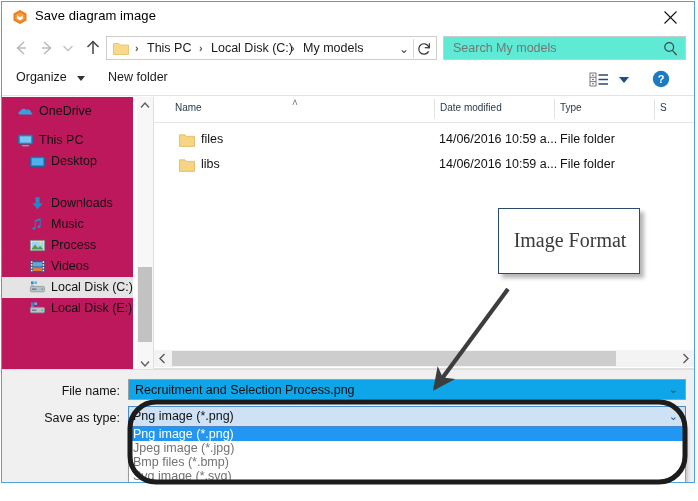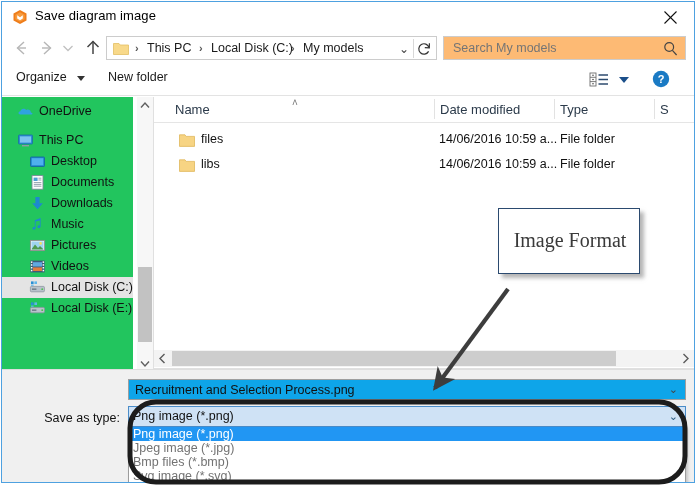--- a/index.html
+++ b/index.html
@@ -88,21 +88,21 @@
   #refresh-btn {
     position: absolute; right: 2px; top: 2px;
     width: 20px; height: 20px;
     cursor: pointer;
   }
 
   #searchbox {
     position: absolute; left: 441px; top: 4px;
     width: 243px; height: 24px;
     border: 1px solid #cccccc;
-    background: #fdba74;
+    background: #5eead4;
   }
   #search-input {
     position: absolute; left: 7px; top: 0;
     width: 205px; height: 22px;
     border: none; outline: none; background: transparent;
     font-family: "Liberation Sans", sans-serif;
     font-size: 12.5px; color: #5a5a5a;
   }
   #search-icon { position: absolute; right: 7px; top: 4px; }
 
@@ -144,21 +144,21 @@
   }
   #help-btn {
     position: absolute; left: 650px; top: 6px;
     width: 18px; height: 18px; cursor: pointer;
   }
 
   
   #sidebar {
     position: absolute; left: 0; top: 95px;
     width: 131px; height: 275px;
-    background: #22c55e;
+    background: #be185d;
     overflow: hidden;
   }
   .side-item {
     position: absolute; left: 0;
     width: 131px; height: 21px;
     cursor: pointer;
   }
   .side-item.selected { background: #e4e4e4; }
   .side-icon {
     position: absolute; top: 2px;
@@ -205,21 +205,21 @@
     overflow: hidden;
   }
   #colheader {
     position: absolute; left: 0; top: 0;
     width: 540px; height: 26px;
     background: #ffffff;
     border-bottom: 1px solid #e5e5e5;
   }
   .colh {
     position: absolute; top: 5px;
-    font-size: 13px; color: #2b3a4a;
+    font-size: 10px; color: #2b3a4a;
     white-space: nowrap;
     text-align: right;
   }
   .colsep {
     position: absolute; top: 2px;
     width: 1px; height: 20px; background: #e2e2e2;
   }
   #sortmark {
     position: absolute; left: 138px; top: 0px;
     font-size: 10px; color: #777;
@@ -484,53 +484,41 @@
           </svg></span>
         <span class="side-label">This PC</span>
       </div>
       <div class="side-item lvl1" style="top: 54px;">
         <span class="side-icon"><svg width="17" height="17" viewBox="0 0 17 17">
             <rect x="1.5" y="4" width="14" height="9.5" rx="0.8" fill="#1e88d0" stroke="#16699e" stroke-width="0.9"></rect>
             <rect x="2.8" y="5.2" width="11.4" height="7" fill="#4fb0ee"></rect>
           </svg></span>
         <span class="side-label">Desktop</span>
       </div>
-      <div class="side-item lvl1" style="top: 75px;">
-        <span class="side-icon"><svg width="17" height="17" viewBox="0 0 17 17">
-            <rect x="3" y="1.6" width="11" height="13.6" fill="#ffffff" stroke="#7a8a99" stroke-width="0.9"></rect>
-            <rect x="4.6" y="3.6" width="4" height="3.4" fill="#4d9fd6"></rect>
-            <line x1="9.4" y1="4.2" x2="12.4" y2="4.2" stroke="#7a8a99" stroke-width="0.8"></line>
-            <line x1="9.4" y1="6" x2="12.4" y2="6" stroke="#7a8a99" stroke-width="0.8"></line>
-            <line x1="4.8" y1="8.6" x2="12.4" y2="8.6" stroke="#7a8a99" stroke-width="0.8"></line>
-            <line x1="4.8" y1="10.4" x2="12.4" y2="10.4" stroke="#7a8a99" stroke-width="0.8"></line>
-            <line x1="4.8" y1="12.2" x2="12.4" y2="12.2" stroke="#7a8a99" stroke-width="0.8"></line>
-          </svg></span>
-        <span class="side-label">Documents</span>
-      </div>
       <div class="side-item lvl1" style="top: 96px;">
         <span class="side-icon"><svg width="17" height="17" viewBox="0 0 17 17">
             <rect x="6.4" y="2" width="4.2" height="6.6" fill="#1e88d0"></rect>
             <path d="M3.2 8.2 L13.8 8.2 L8.5 14.2 Z" fill="#1e88d0"></path>
           </svg></span>
         <span class="side-label">Downloads</span>
       </div>
       <div class="side-item lvl1" style="top: 117px;">
         <span class="side-icon"><svg width="17" height="17" viewBox="0 0 17 17">
             <path d="M11.6 2 L11.6 10.2 C11.6 11.6 10.3 12.4 9.2 12 C8.2 11.6 8.2 10.2 9.3 9.6 C9.9 9.3 10.5 9.3 10.8 9.5 L10.8 4.4 L6.6 5.6 L6.6 11.8 C6.6 13.2 5.3 14 4.2 13.6 C3.2 13.2 3.2 11.8 4.3 11.2 C4.9 10.9 5.5 10.9 5.8 11.1 L5.8 4.2 Z" fill="#1e88d0"></path>
           </svg></span>
         <span class="side-label">Music</span>
       </div>
       <div class="side-item lvl1" style="top: 138px;">
         <span class="side-icon"><svg width="17" height="17" viewBox="0 0 17 17">
             <rect x="1.4" y="3.4" width="14.2" height="10.2" fill="#ffffff" stroke="#8c8c8c" stroke-width="0.9"></rect>
             <rect x="2.4" y="4.4" width="12.2" height="8.2" fill="#9fd4f0"></rect>
             <path d="M2.4 12.6 L6 7.6 L9 11 L11 9 L14.6 12.6 Z" fill="#4f9b4f"></path>
             <circle cx="11.6" cy="6.4" r="1.3" fill="#f5e05a"></circle>
           </svg></span>
-        <span class="side-label">Pictures</span>
+        <span class="side-label">Process</span>
       </div>
       <div class="side-item lvl1" style="top: 159px;">
         <span class="side-icon"><svg width="17" height="17" viewBox="0 0 17 17">
             <rect x="1.4" y="2.6" width="14.2" height="11.8" fill="#3e5a7a"></rect>
             <rect x="4" y="4.2" width="9" height="4.3" fill="#5fa9e0"></rect>
             <rect x="4" y="9.4" width="9" height="3.6" fill="#e07b3e"></rect>
             <rect x="1.9" y="3.4" width="1.5" height="1.5" fill="#fff"></rect>
             <rect x="1.9" y="6.2" width="1.5" height="1.5" fill="#fff"></rect>
             <rect x="1.9" y="9" width="1.5" height="1.5" fill="#fff"></rect>
             <rect x="1.9" y="11.8" width="1.5" height="1.5" fill="#fff"></rect>
@@ -621,20 +609,21 @@
     <div id="hs-right">
       <svg width="17" height="17" viewBox="0 0 17 17">
         <path d="M6.5 4 L11 8.5 L6.5 13" fill="none" stroke="#5a5a5a" stroke-width="1.4"></path>
       </svg>
     </div>
   </div>
   <div id="list-bottom-line"></div>
 
   <div id="bottompanel"></div>
 
+  <div class="formlabel" id="lbl-filename">File name:</div>
   <div id="filename-field">
     <input id="filename-input" type="text" value="Recruitment and Selection Process.png" style="">
     <span id="filename-caret">⌄</span>
   </div>
 
   <div class="formlabel" id="lbl-savetype">Save as type:</div>
   <div id="savetype-field">
     <span id="savetype-value">Png image (*.png)</span>
     <span id="savetype-caret">⌄</span>
   </div>

